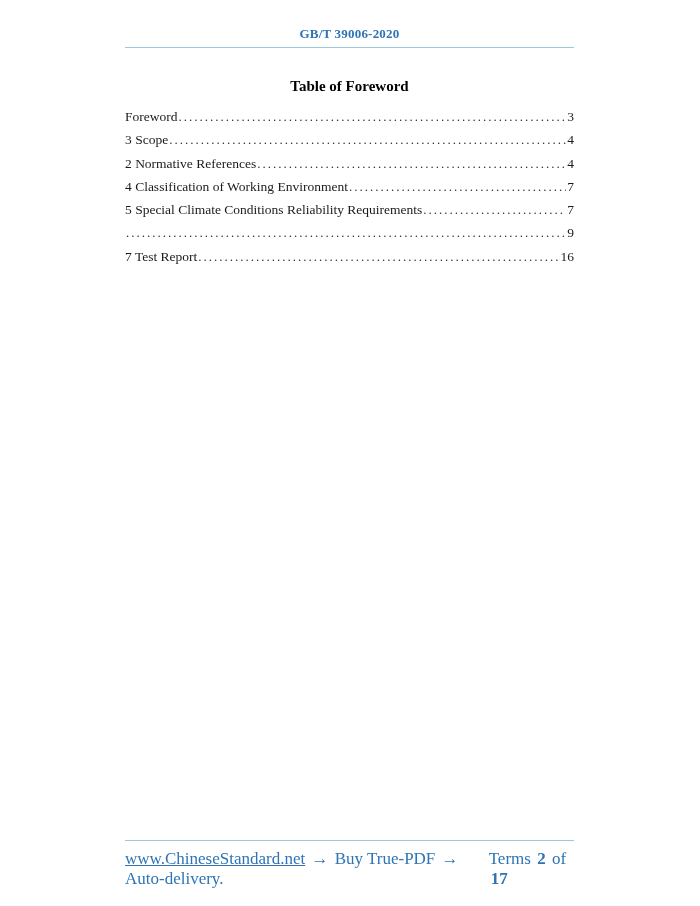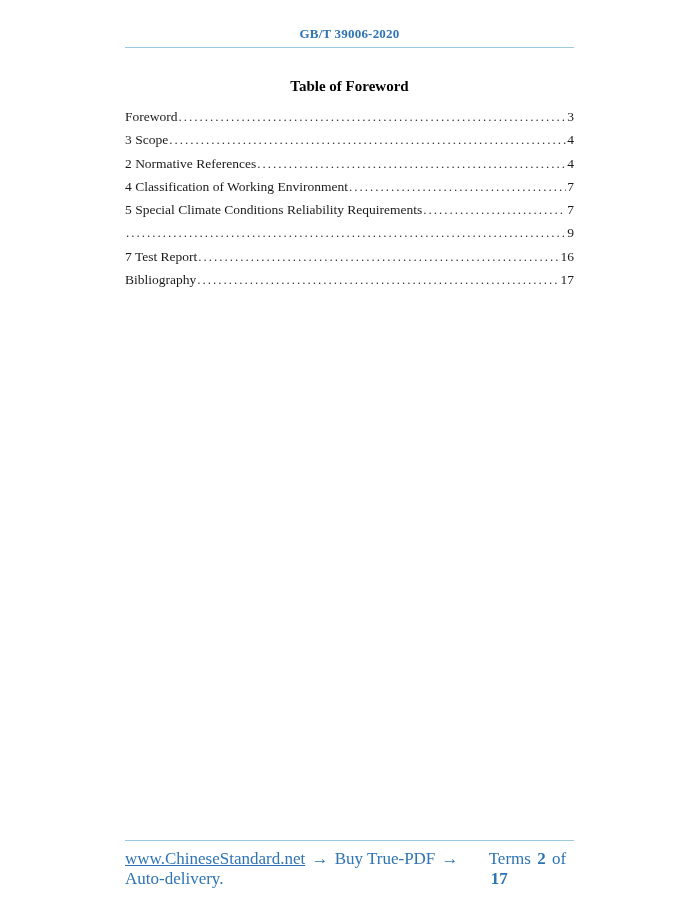--- a/index.html
+++ b/index.html
@@ -140,25 +140,20 @@
       <span class="toc-dots"></span>
       <span class="toc-page">9</span>
     </div>
 
     <div class="toc-row">
       <span class="toc-label">7 Test Report</span>
       <span class="toc-dots"></span>
       <span class="toc-page">16</span>
     </div>
 
-    <div class="toc-row">
-      <span class="toc-label">Bibliography</span>
-      <span class="toc-dots"></span>
-      <span class="toc-page">17</span>
-    </div>
   </div>
 
   <div class="footer-rule"></div>
 
   <div class="doc-footer">
     <div class="footer-left">
       <a href="#">www.ChineseStandard.net</a>
       <span class="arrow">→</span>
       <span>Buy True-PDF</span>
       <span class="arrow">→</span>

